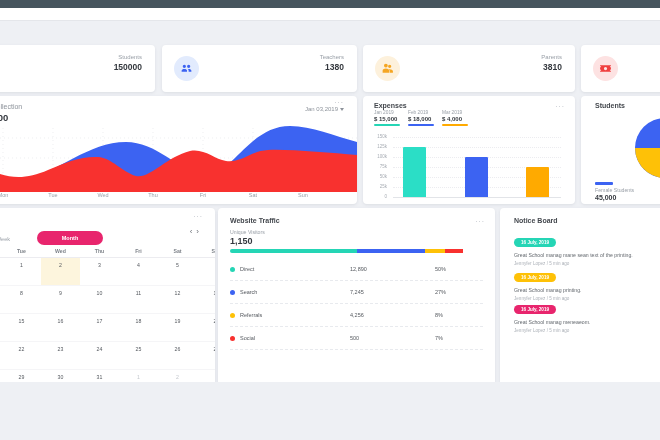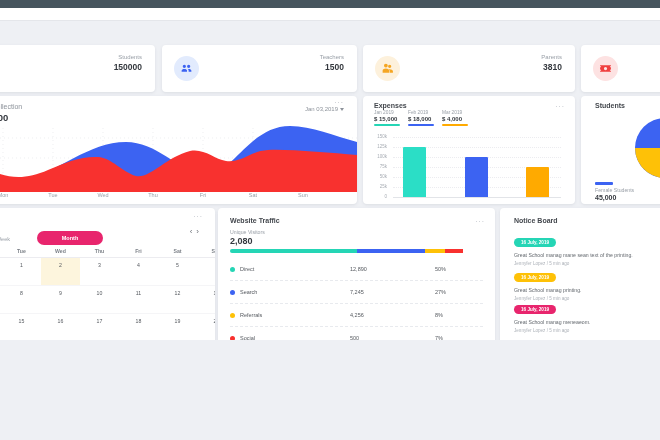--- a/index.html
+++ b/index.html
@@ -1,18 +1,18 @@
 <!DOCTYPE html>
 <html><head>
 <meta charset="utf-8">
 <style>
   * { margin:0; padding:0; box-sizing:border-box; }
   html,body { width:660px; height:440px; overflow:hidden; background:#eef0f4;
               font-family:"Liberation Sans", sans-serif; }
-  #screen { position:relative; width:660px; height:340px; overflow:hidden; background:#eef0f4; }
+  #screen { position:relative; width:660px; height:382px; overflow:hidden; background:#eef0f4; }
   .topbar { position:absolute; left:0; top:0; width:660px; height:8px; background:#46555e; }
   .navstrip { position:absolute; left:0; top:8px; width:660px; height:13px; background:#ffffff; border-bottom:1px solid #e4e6ea; }
   .card { position:absolute; background:#fff; border-radius:4px; box-shadow:0 1px 3px rgba(60,70,90,.10); overflow:hidden; }
   .card-title { font-size:7px; font-weight:bold; color:#44484e; }
   .menu-dots { position:absolute; font-size:8px; color:#b5b9c0; letter-spacing:1px; cursor:pointer; }
   
   .stat-card { height:47px; }
   .stat-icon { position:absolute; left:12px; top:11px; width:25px; height:25px; border-radius:50%;
                display:flex; align-items:center; justify-content:center; }
   .stat-icon svg { width:13px; height:13px; }
@@ -93,21 +93,21 @@
   </div>
 
   <div class="card stat-card" style="left:162px; top:45px; width:195px;">
     <div class="stat-icon" style="background:#e2ebfd;">
       <svg viewBox="0 0 24 24" fill="#3c63f2">
           <path d="M8 11a3 3 0 1 0 0-6 3 3 0 0 0 0 6zm8 0a3 3 0 1 0 0-6 3 3 0 0 0 0 6zM8 13c-2.7 0-5 1.3-5 3v2h10v-2c0-1.7-2.3-3-5-3zm8 0c-.5 0-1 0-1.5.1 1 .8 1.5 1.8 1.5 2.9v2h5v-2c0-1.7-2.3-3-5-3z"></path>
         </svg>
     </div>
     <div class="stat-text">
       <div class="stat-label">Teachers</div>
-      <div class="stat-value">1500</div>
+      <div class="stat-value">1380</div>
     </div>
   </div>
 
   <div class="card stat-card" style="left:363px; top:45px; width:212px;">
     <div class="stat-icon" style="background:#fdf1dc;">
       <svg viewBox="0 0 24 24" fill="#f5a623">
           <path d="M9 10a3.5 3.5 0 1 0 0-7 3.5 3.5 0 0 0 0 7zm7 1a3 3 0 1 0 0-6 3 3 0 0 0 0 6zM9 12c-3 0-6 1.5-6 3.5V20h12v-4.5C15 13.5 12 12 9 12zm7 1.2c-.6 0-1.2.1-1.8.2 1.1.9 1.8 2 1.8 3.1V20h6v-3.3c0-2-3-3.5-6-3.5z"></path>
         </svg>
     </div>
     <div class="stat-text">
@@ -271,21 +271,21 @@
         <div class="cal-cell muted">2</div>
         <div class="cal-cell muted">3</div>
       </div>
     </div>
   </div>
 
   <div class="card" style="left:218px; top:208px; width:277px; height:190px;">
     <div class="card-title" style="position:absolute; left:12px; top:9px;">Website Traffic</div>
     <div class="menu-dots" style="right:10px; top:7px;">...</div>
     <div class="wt-sub">Unique Visitors</div>
-    <div class="wt-total">2,080</div>
+    <div class="wt-total">1,150</div>
     <div class="wt-bar">
       <span style="width: 50%; background: rgb(37, 213, 181);"></span>
       <span style="width: 27%; background: rgb(60, 99, 242);"></span>
       <span style="width: 8%; background: rgb(254, 193, 7);"></span>
       <span style="width: 7%; background: rgb(248, 49, 47);"></span>
     </div>
     <div class="wt-rows">
       <div class="wt-row">
         <span class="wt-dot" style="background: rgb(37, 213, 181);"></span>
         <span class="wt-name">Direct</span>

